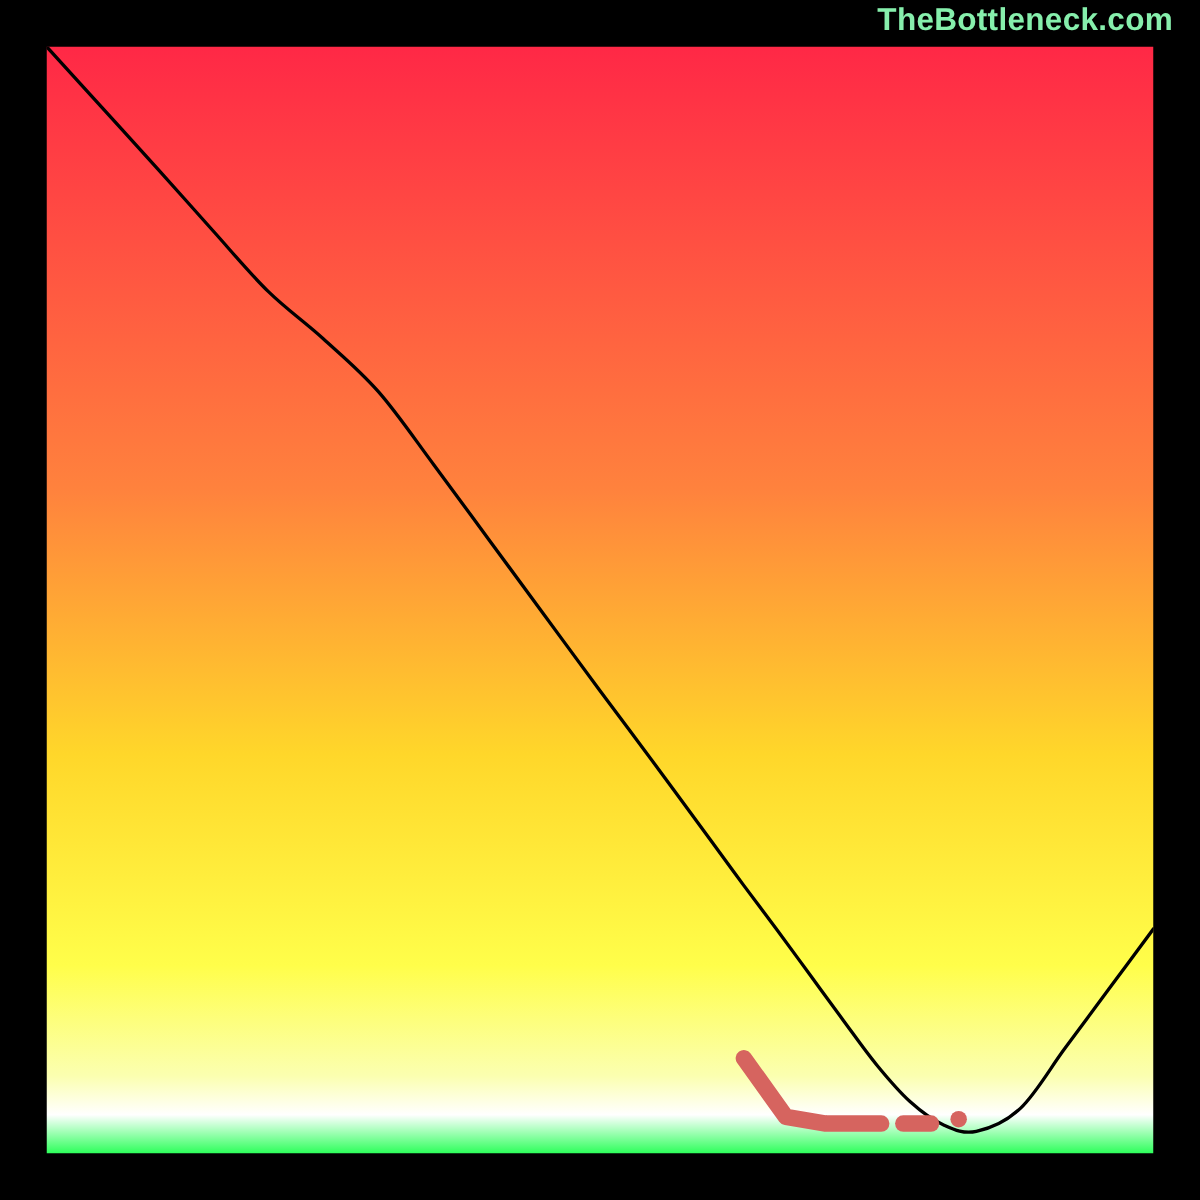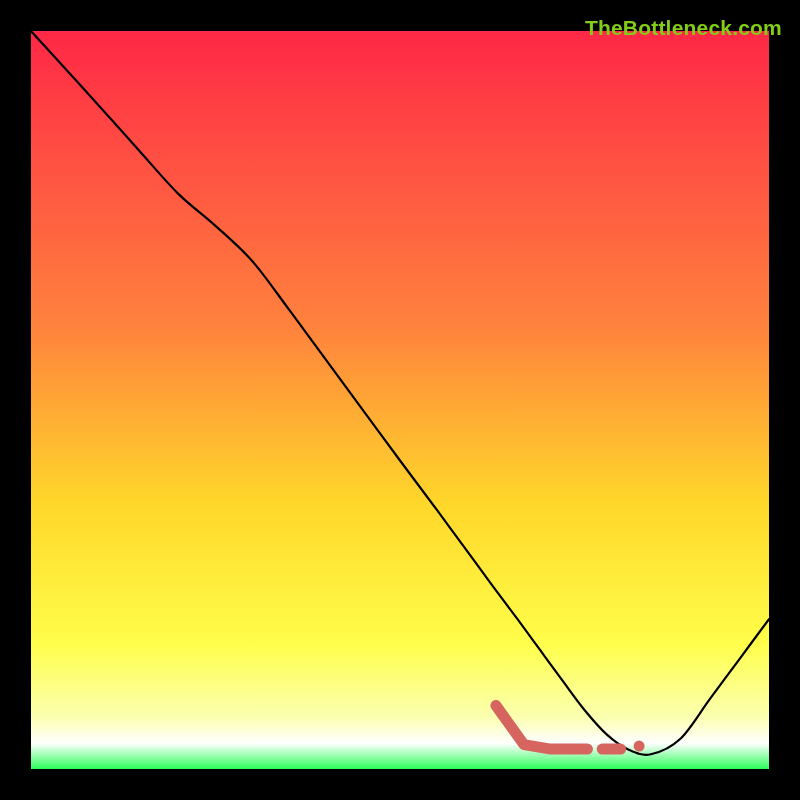--- a/index.html
+++ b/index.html
@@ -14,27 +14,26 @@
   .outer {
     position: relative;
     width: 800px;
     height: 800px;
     background: #000;
   }
   .watermark {
     position: absolute;
     top: 2px;
     right: 18px;
-    color: #84cc16;
+    color: #86efac;
     font-size: 21px;
     font-weight: 600;
     letter-spacing: 0.2px;
     z-index: 5;
     user-select: none;
-    margin-top: 14px;
   }
   .plot-frame {
     position: absolute;
     left: 31px;
     top: 31px;
     width: 738px;
     height: 738px;
     box-sizing: border-box;
   }
   svg {

